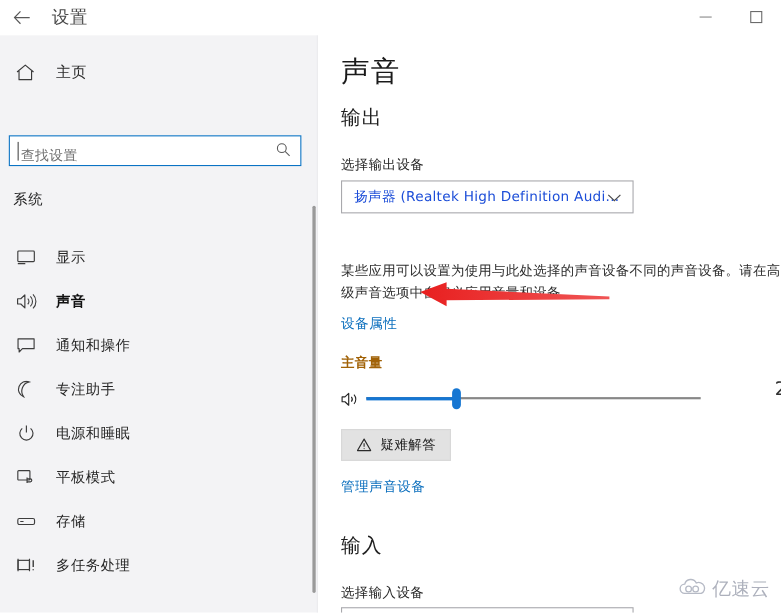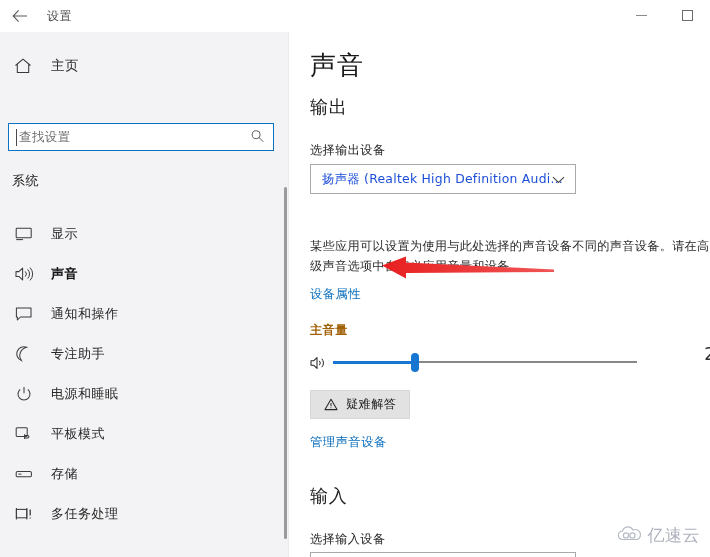--- a/index.html
+++ b/index.html
@@ -25,21 +25,21 @@
   }
   .back-btn {
     position: absolute; left: 6px; top: 2px;
     width: 28px; height: 28px;
     display: flex; align-items: center; justify-content: center;
     color: #585858; font-size: 15px; line-height: 1;
   }
   .win-title {
     position: absolute; left: 47px; top: 0;
     height: 32px; line-height: 32px;
-    font-size: 12px; color: #4a4a4a;
+    font-size: 16px; color: #4a4a4a;
     letter-spacing: 0.4px;
   }
   .win-buttons {
     position: absolute; right: 0; top: 0;
     display: flex; height: 30px;
   }
   .win-btn {
     width: 46px; height: 30px;
     display: flex; align-items: center; justify-content: center;
   }
@@ -75,21 +75,21 @@
     margin-left: 17px;
     font-size: 13.5px; color: #2b2b2b;
     letter-spacing: 0.5px;
   }
 
   .search-wrap {
     position: absolute; top: 91px; left: 8px;
     width: 266px; height: 28px;
     background: #ffffff;
     border: 1.6px solid #0a73c4;
-    display: flex; align-items: center;
+    display: flex; align-items: flex-end;
   }
   .search-caret {
     position: absolute; left: 7px; top: 5px;
     width: 1px; height: 17px; background: #4a4a4a;
   }
   .search-text {
     padding-left: 10px;
     font-size: 12.5px; color: #6f6f6f;
     letter-spacing: 0.4px;
   }

